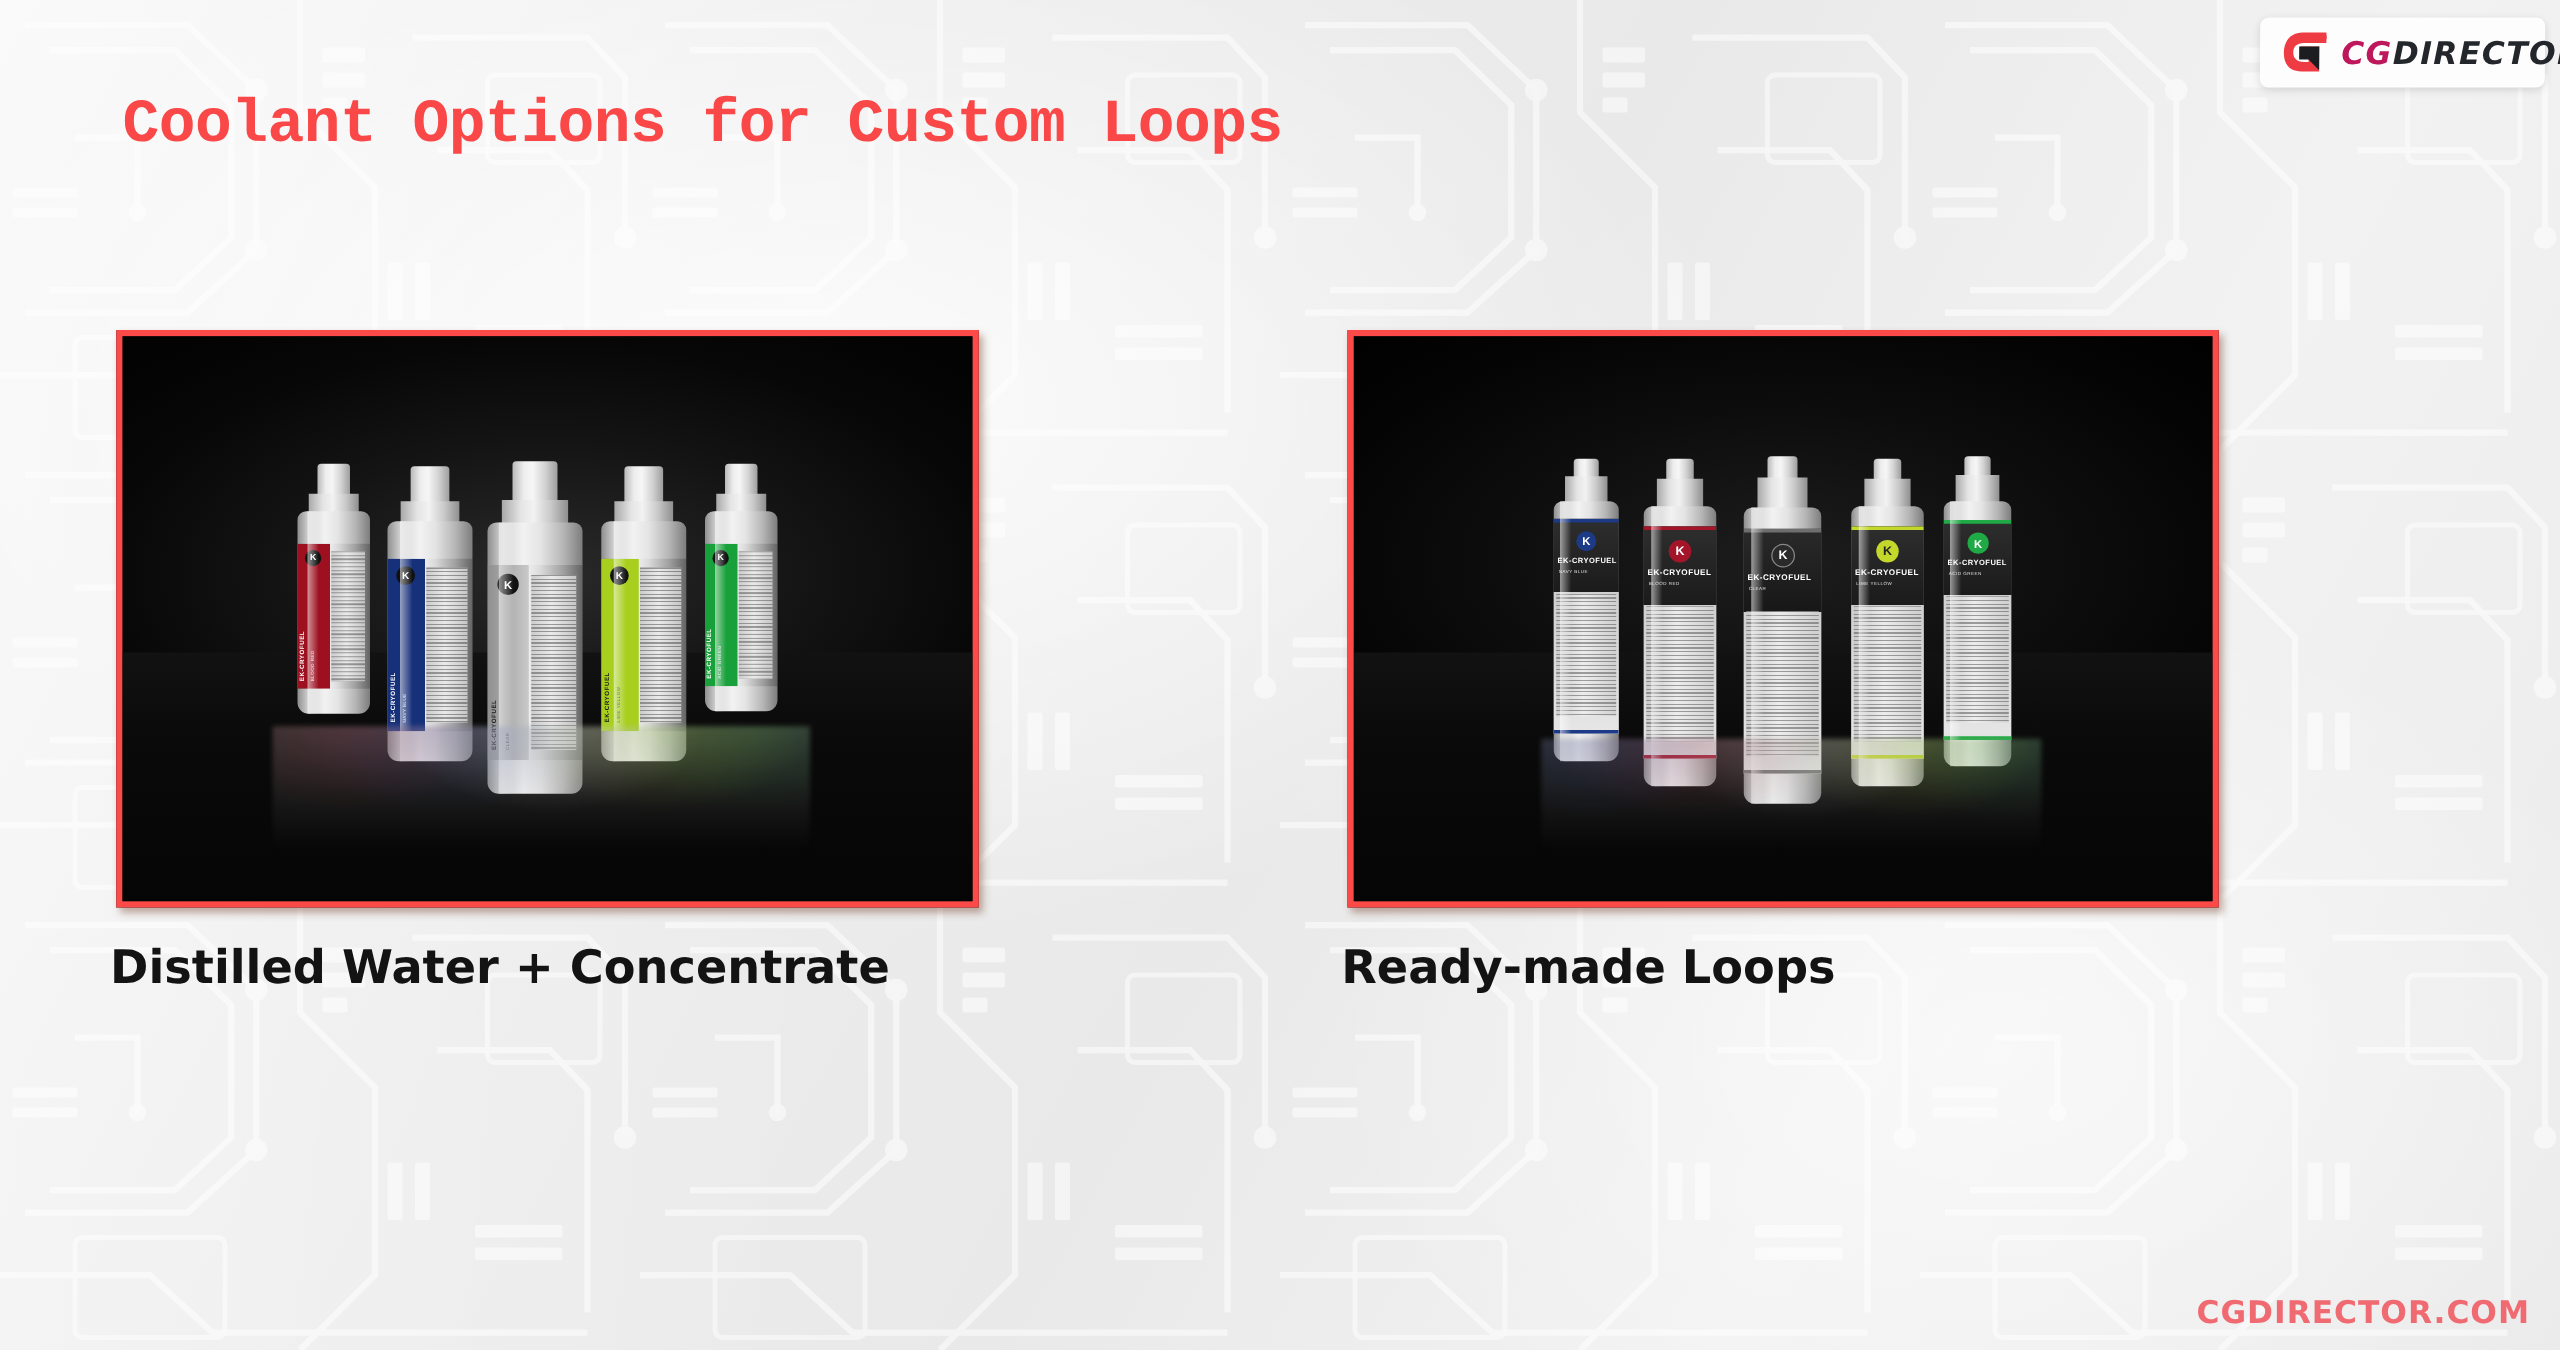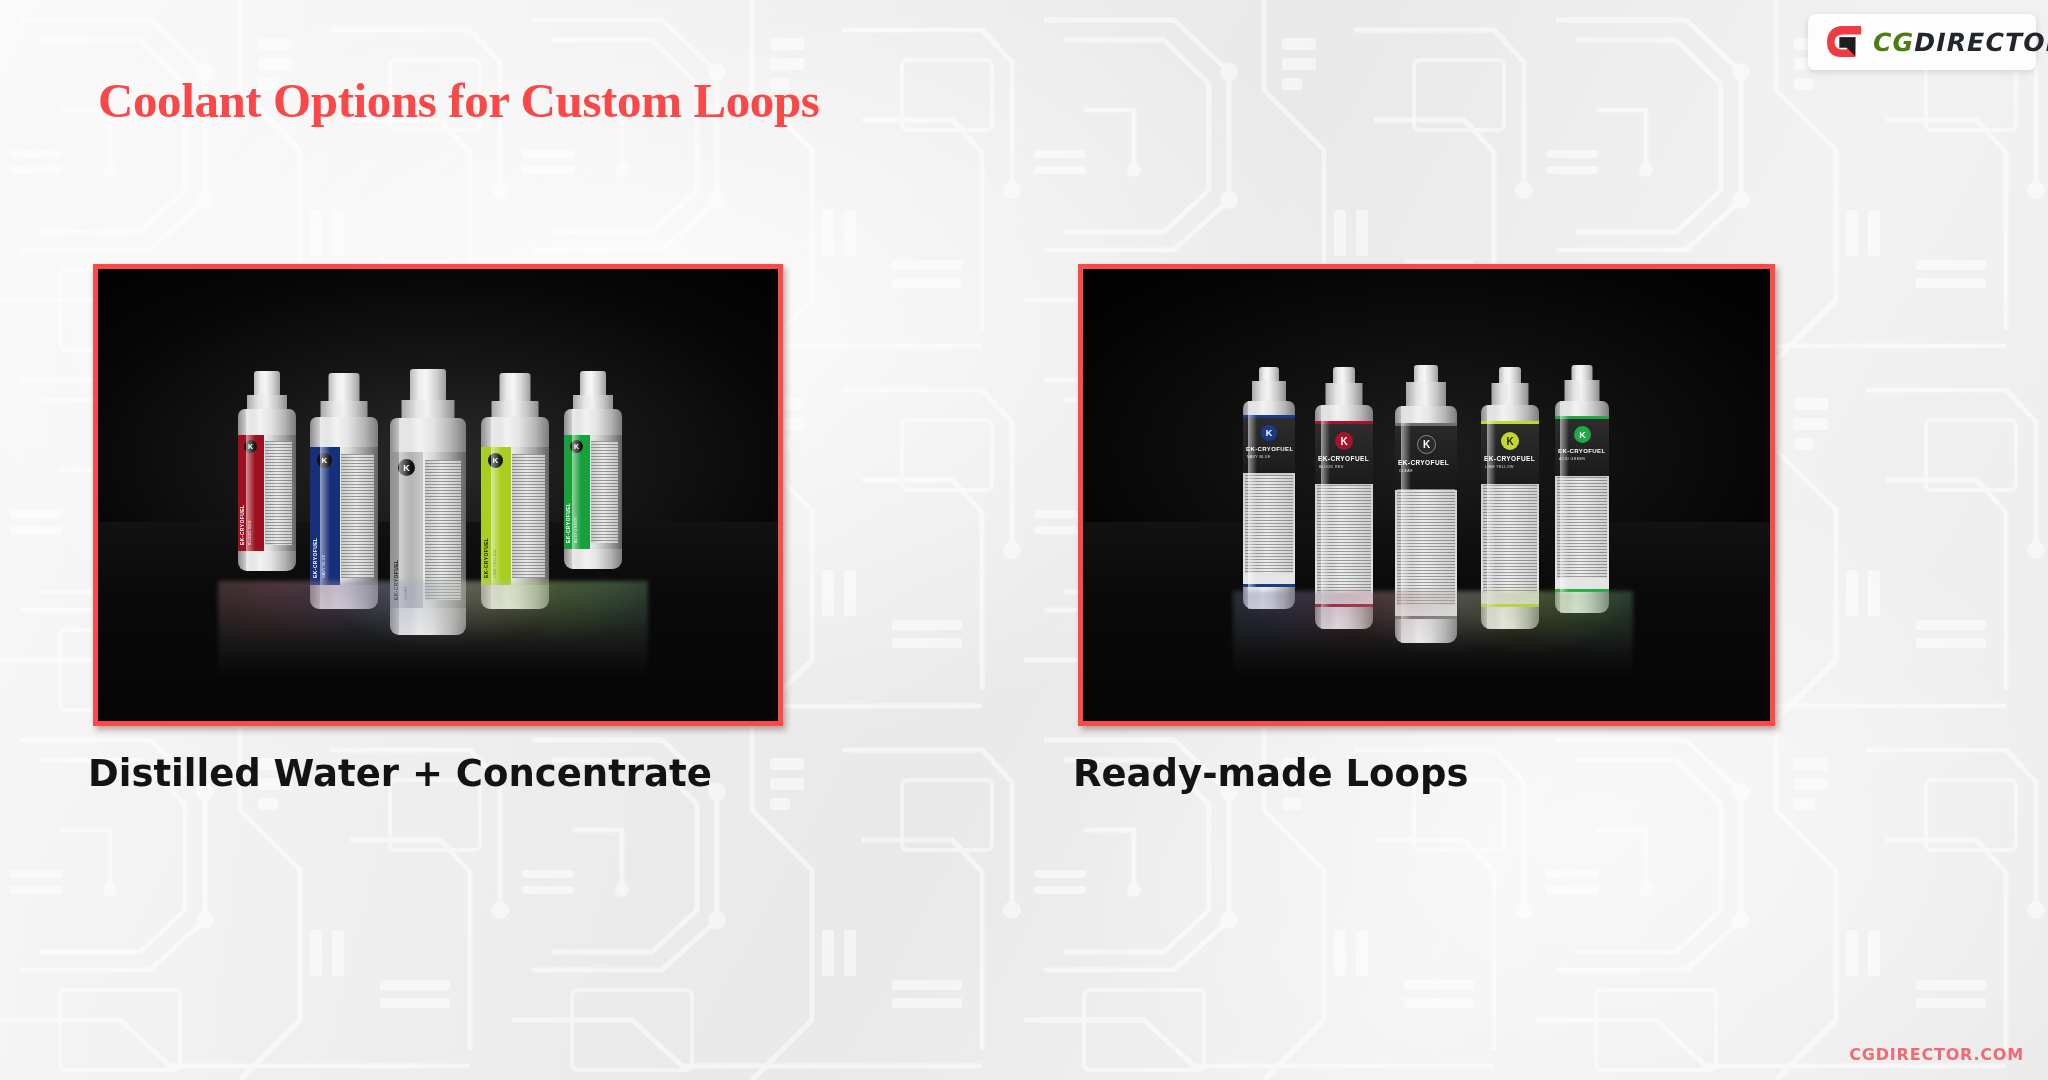--- a/index.html
+++ b/index.html
@@ -40,31 +40,31 @@
     padding-left:18px;
     transform:skewX(-0.4deg);
   }
   .logo-mark{ width:38px; height:34px; flex:0 0 auto; }
   .logo-word{
     font-size:25px; font-weight:bold; letter-spacing:1.2px;
     font-style:italic;
     font-family:"DejaVu Sans", sans-serif;
     white-space:nowrap;
   }
-  .logo-word .cg{ color:#4d7c0f; }
+  .logo-word .cg{ color:#be185d; }
   .logo-word .dir{ color:#23262b; }
 
   
   .page-title{
     position:absolute; left:98px; top:72px;
     font-size:49px; font-weight:bold;
     color:#fa4747;
     letter-spacing:-0.4px;
     white-space:nowrap;
-    font-family:Liberation Serif, serif;
+    font-family:Liberation Mono, monospace;
   }
 
   
   .panel{ position:absolute; }
   .photo-frame{
     position:absolute;
     border:5px solid #fb4a48;
     background:#0a0a0a;
     overflow:hidden;
     box-shadow:3px 4px 6px rgba(120,70,50,.45);
@@ -129,21 +129,21 @@
   }
   .gloss{
     position:absolute; top:0; bottom:0; width:16%;
     background:linear-gradient(90deg, rgba(255,255,255,.55), rgba(255,255,255,0));
     pointer-events:none;
   }
 
   
   .watermark{
     position:absolute; right:24px; bottom:16px;
-    font-size:16px; font-weight:bold; letter-spacing:.8px;
+    font-size:25px; font-weight:bold; letter-spacing:.8px;
     color:#f06a72;
     font-family:"DejaVu Sans", sans-serif;
   }
 </style>
 </head>
 <body>
 
 <div class="bg-base"></div>
 
 <svg class="bg-circuit" width="2048" height="1080" viewBox="0 0 2048 1080" preserveAspectRatio="none">

